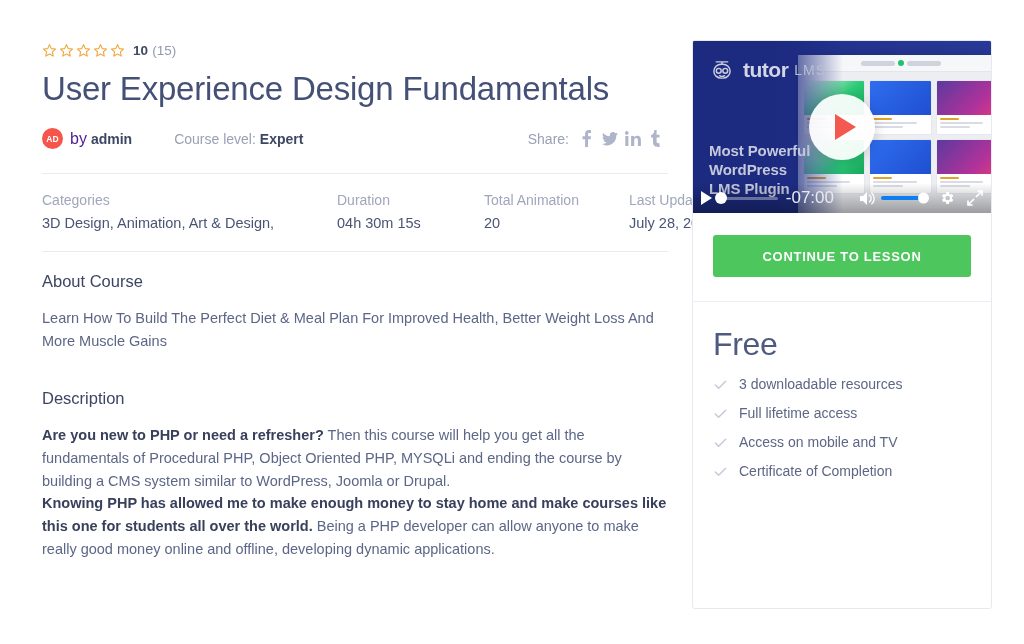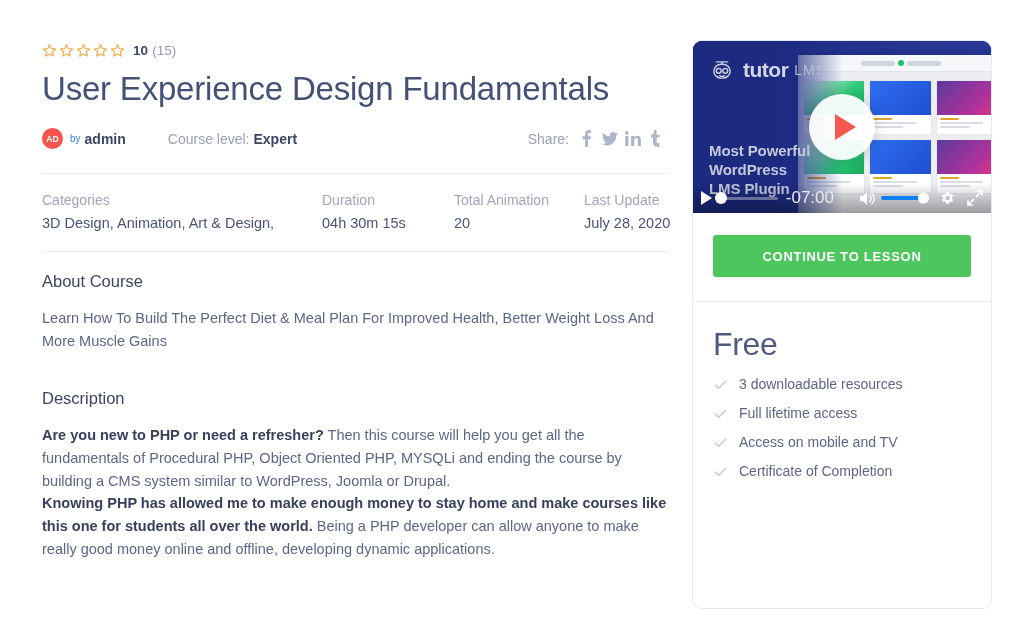--- a/index.html
+++ b/index.html
@@ -81,22 +81,22 @@
     color: #ffffff;
     font-size: 8.5px;
     font-weight: bold;
     display: flex;
     align-items: center;
     justify-content: center;
     letter-spacing: 0.2px;
     flex: 0 0 auto;
   }
   .by-text {
-    font-size: 10px;
-    color: #3b82f6;
+    font-size: 16px;
+    color: #4c1d95;
     margin-left: 7px;
     text-align: center;
   }
   .author-name {
     font-size: 14px;
     color: #3d4764;
     font-weight: bold;
     margin-left: 4px;
   }
   .level-label {
@@ -133,20 +133,21 @@
 
   .divider {
     height: 1px;
     background: #e9ebf2;
     width: 626px;
   }
 
   .stats {
     display: flex;
     padding: 18px 0 20px 0;
+    gap: 15px;
   }
   .stat-col { flex: 0 0 auto; }
   .stat-col.c1 { width: 280px; }
   .stat-col.c2 { width: 132px; }
   .stat-col.c3 { width: 130px; }
   .stat-label {
     font-size: 14px;
     color: #a0a6bb;
     margin-bottom: 7px;
   }
@@ -177,21 +178,21 @@
   .desc-block { padding-top: 36px; }
 
   
   .sidebar {
     position: absolute;
     left: 692px;
     top: 40px;
     width: 300px;
     background: #ffffff;
     border: 1px solid #e7e9f0;
-    border-radius: 10px;
+    border-radius: 3px;
     box-sizing: border-box;
     overflow: hidden;
     height: 569px;
   }
 
   
   .video {
     position: relative;
     width: 298px;
     height: 172px;

